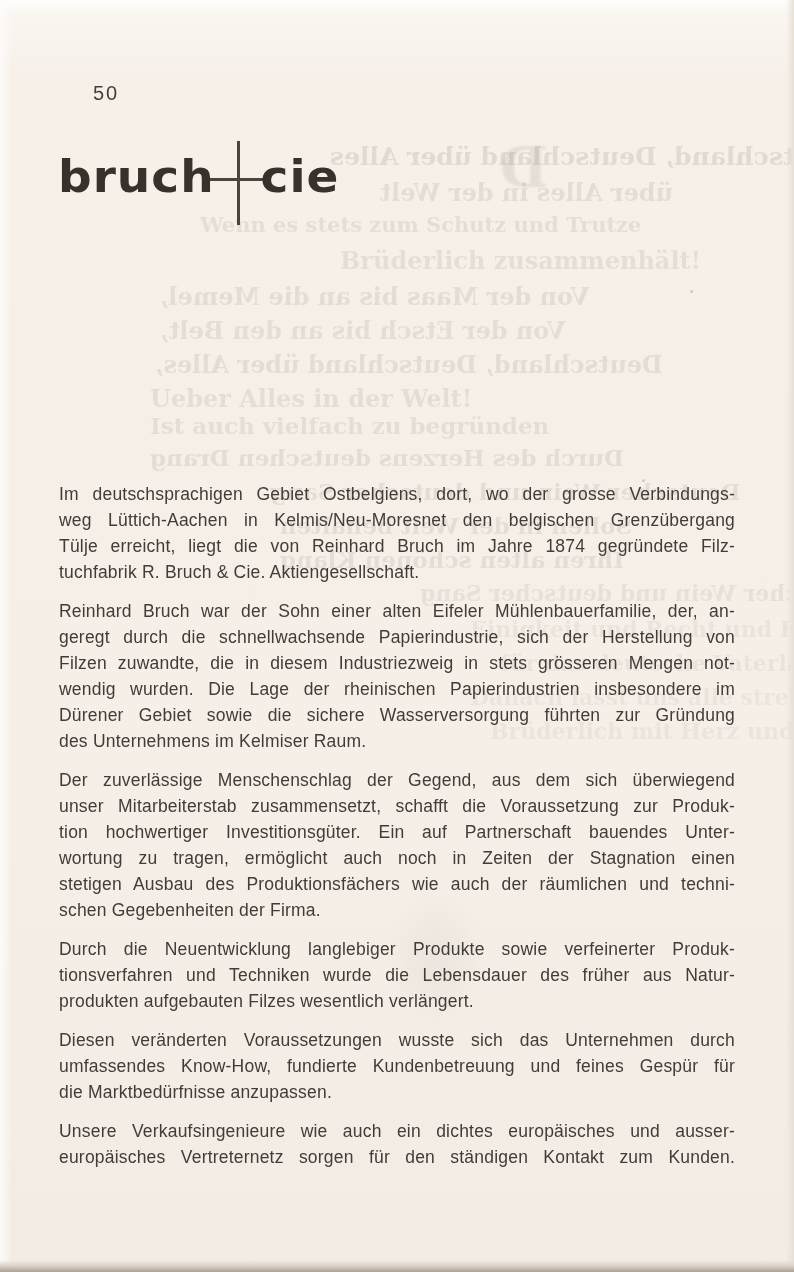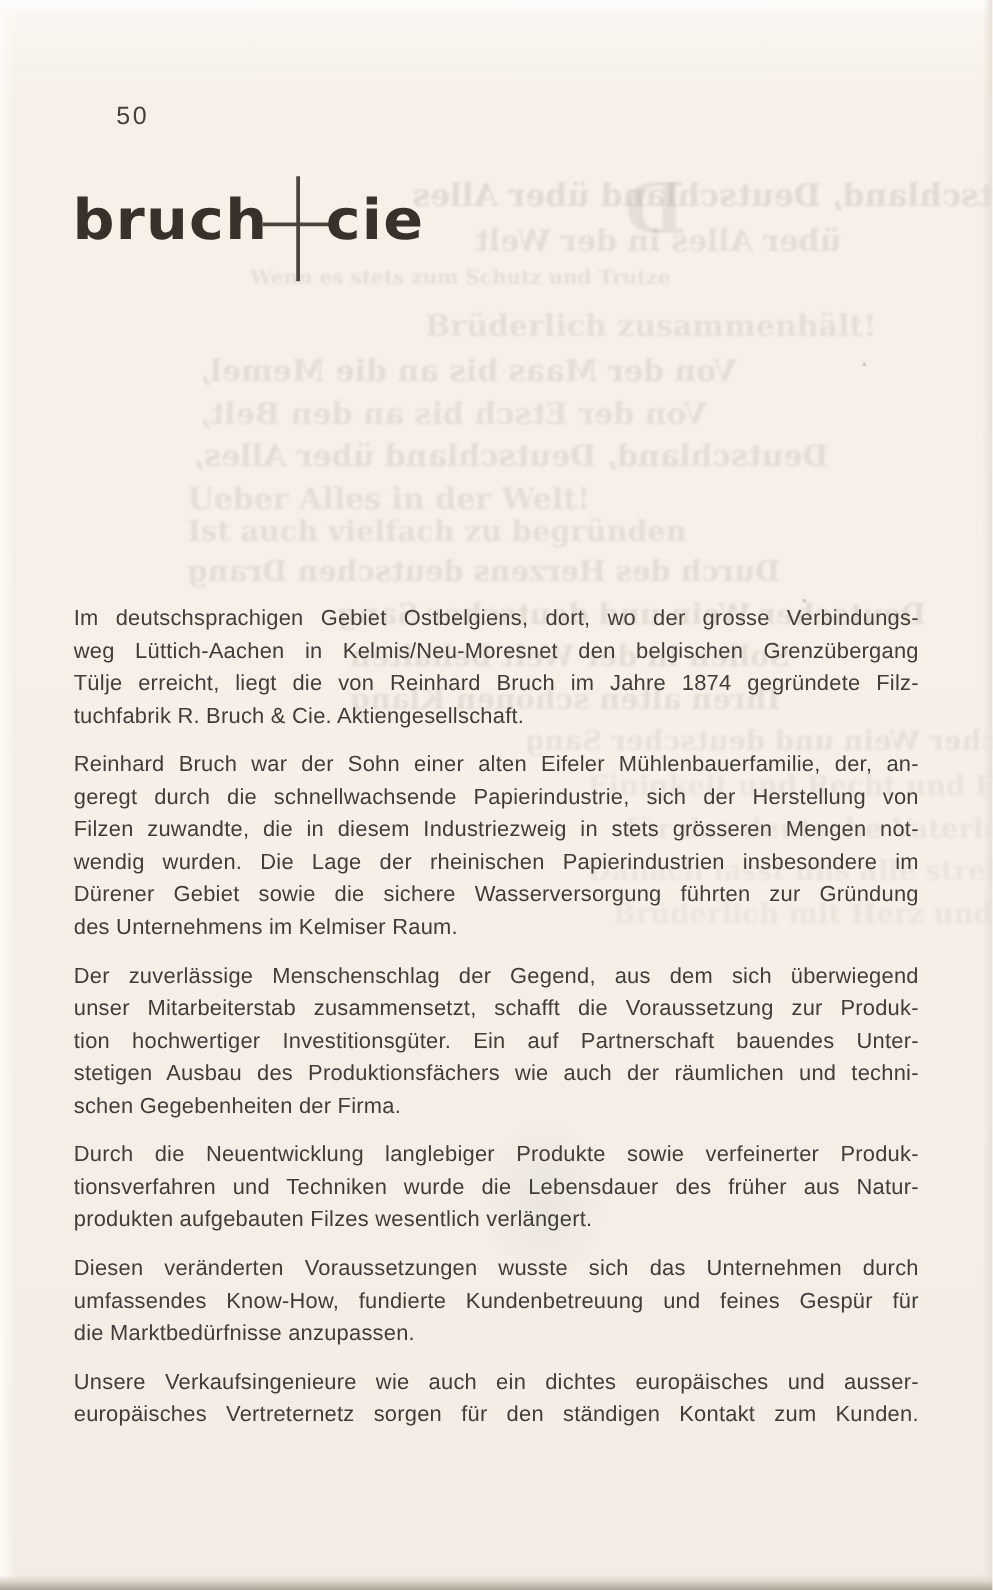--- a/index.html
+++ b/index.html
@@ -102,21 +102,21 @@
 </head>
 <body>
 
 <div class="sheet">
 
   <div class="ghost-layer">
     <span class="ghost-initial">D</span>
 
   <span class="ghost-line mirror" style="top: 142px; left: 330px; font-size: 25px; opacity: 0.15;">eutschland, Deutschland über Alles</span>
       <span class="ghost-line mirror" style="top: 178px; left: 380px; font-size: 24px; opacity: 0.13;">über Alles in der Welt</span>
-      <span class="ghost-line" style="top: 212px; left: 200px; font-size: 16px; opacity: 0.12;">Wenn es stets zum Schutz und Trutze</span>
+      <span class="ghost-line" style="top: 212px; left: 200px; font-size: 21px; opacity: 0.12;">Wenn es stets zum Schutz und Trutze</span>
       <span class="ghost-line" style="top: 246px; left: 340px; font-size: 24px; opacity: 0.12;">Brüderlich zusammenhält!</span>
       <span class="ghost-line mirror" style="top: 282px; left: 160px; font-size: 24px; opacity: 0.13;">Von der Maas bis an die Memel,</span>
       <span class="ghost-line mirror" style="top: 316px; left: 160px; font-size: 24px; opacity: 0.12;">Von der Etsch bis an den Belt,</span>
       <span class="ghost-line mirror" style="top: 350px; left: 155px; font-size: 24px; opacity: 0.13;">Deutschland, Deutschland über Alles,</span>
       <span class="ghost-line" style="top: 384px; left: 150px; font-size: 24px; opacity: 0.12;">Ueber Alles in der Welt!</span>
       <span class="ghost-line" style="top: 412px; left: 150px; font-size: 23px; opacity: 0.12;">Ist auch vielfach zu begründen</span>
       <span class="ghost-line mirror" style="top: 444px; left: 150px; font-size: 23px; opacity: 0.13;">Durch des Herzens deutschen Drang</span>
       <span class="ghost-line mirror" style="top: 478px; left: 270px; font-size: 23px; opacity: 0.13;">Deutscher Wein und deutscher Sang</span>
       <span class="ghost-line mirror" style="top: 512px; left: 280px; font-size: 23px; opacity: 0.12;">Sollen in der Welt behalten</span>
       <span class="ghost-line mirror" style="top: 546px; left: 280px; font-size: 23px; opacity: 0.12;">Ihren alten schönen Klang</span>
@@ -152,20 +152,21 @@
         <div class="pline">geregt durch die schnellwachsende Papierindustrie, sich der Herstellung von</div>
         <div class="pline">Filzen zuwandte, die in diesem Industriezweig in stets grösseren Mengen not-</div>
         <div class="pline">wendig wurden. Die Lage der rheinischen Papierindustrien insbesondere im</div>
         <div class="pline">Dürener Gebiet sowie die sichere Wasserversorgung führten zur Gründung</div>
         <div class="pline last">des Unternehmens im Kelmiser Raum.</div>
       </div>
       <div class="para">
         <div class="pline">Der zuverlässige Menschenschlag der Gegend, aus dem sich überwiegend</div>
         <div class="pline">unser Mitarbeiterstab zusammensetzt, schafft die Voraussetzung zur Produk-</div>
         <div class="pline">tion hochwertiger Investitionsgüter. Ein auf Partnerschaft bauendes Unter-</div>
+        <div class="pline">wortung zu tragen, ermöglicht auch noch in Zeiten der Stagnation einen</div>
         <div class="pline">stetigen Ausbau des Produktionsfächers wie auch der räumlichen und techni-</div>
         <div class="pline last">schen Gegebenheiten der Firma.</div>
       </div>
       <div class="para">
         <div class="pline">Durch die Neuentwicklung langlebiger Produkte sowie verfeinerter Produk-</div>
         <div class="pline">tionsverfahren und Techniken wurde die Lebensdauer des früher aus Natur-</div>
         <div class="pline last">produkten aufgebauten Filzes wesentlich verlängert.</div>
       </div>
       <div class="para">
         <div class="pline">Diesen veränderten Voraussetzungen wusste sich das Unternehmen durch</div>

